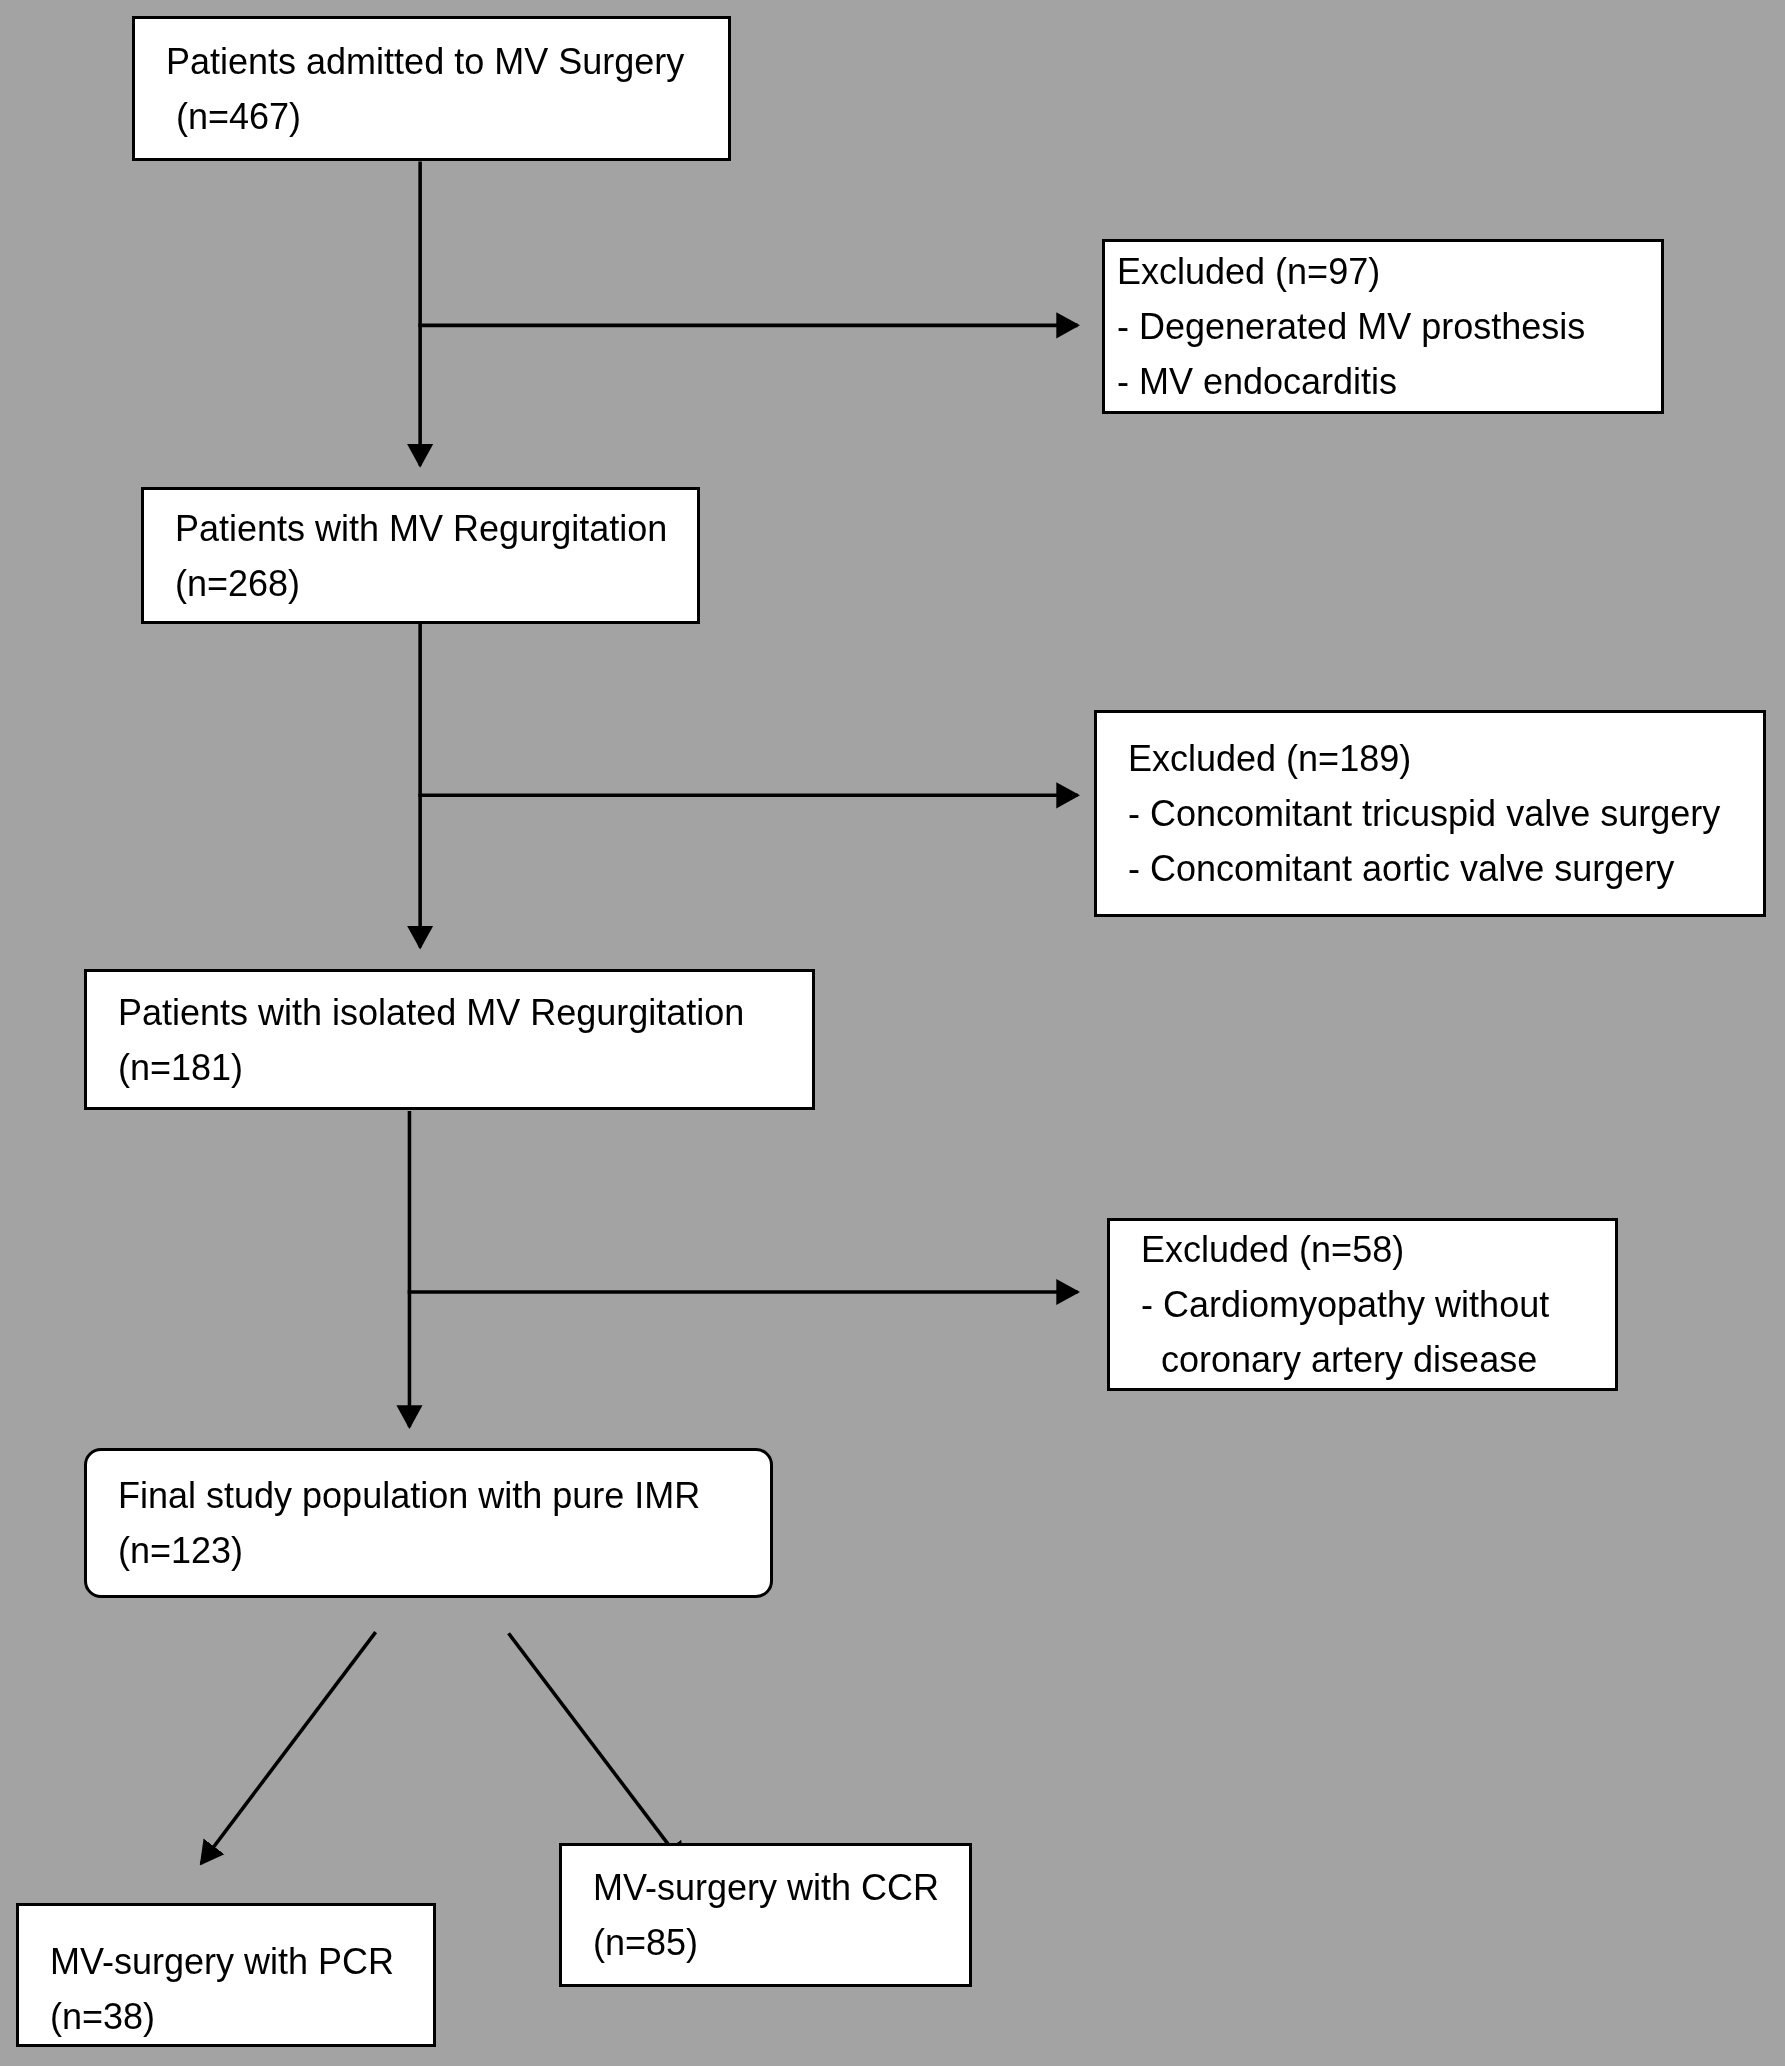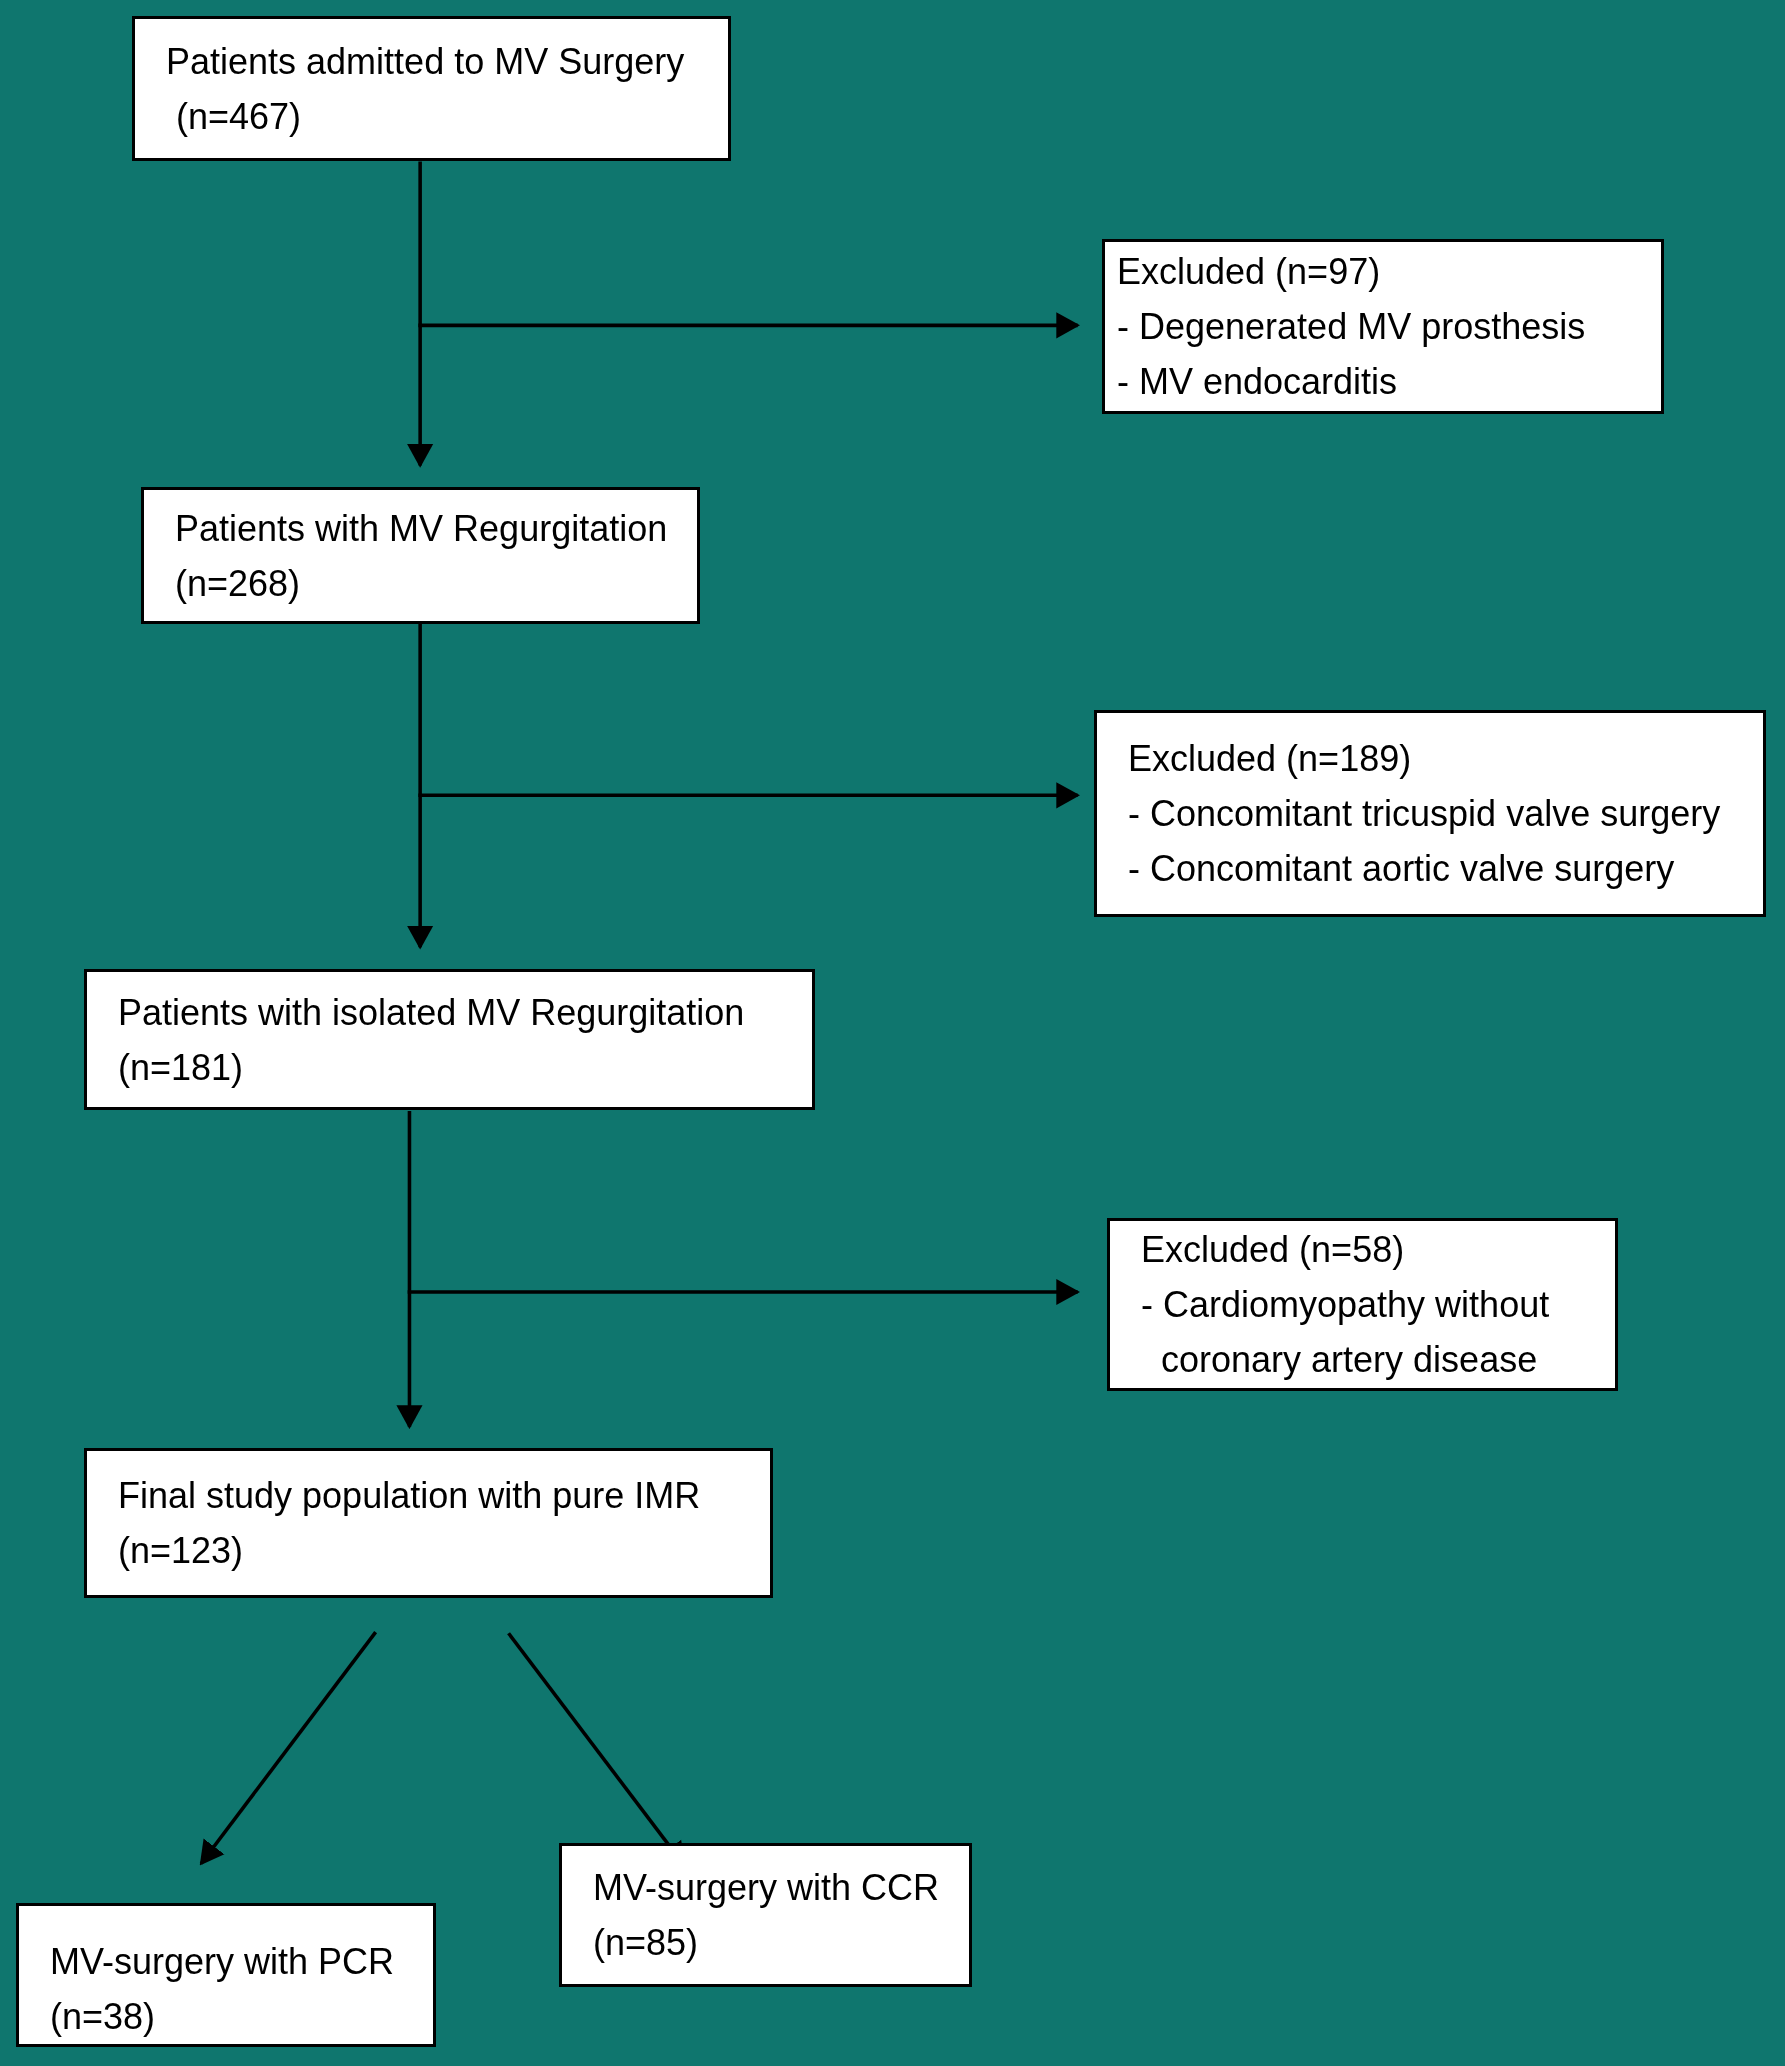--- a/index.html
+++ b/index.html
@@ -4,21 +4,21 @@
 <style>
   html, body {
     margin: 0;
     padding: 0;
     background: #ffffff;
   }
   .canvas {
     position: relative;
     width: 1785px;
     height: 2066px;
-    background: #0f766e;
+    background: #a3a3a3;
     font-family: "Liberation Sans", "DejaVu Sans", sans-serif;
     color: #000000;
   }
   .arrows {
     position: absolute;
     left: 0;
     top: 0;
     pointer-events: none;
   }
   .arrows line {
@@ -96,21 +96,21 @@
     <div class="line">Patients with isolated MV Regurgitation</div>
     <div class="line">(n=181)</div>
   </div>
 
   <div class="box" style="left:1107px; top:1218px; width:511px; height:173px;">
     <div class="line">Excluded (n=58)</div>
     <div class="line">- Cardiomyopathy without</div>
     <div class="line">  coronary artery disease</div>
   </div>
 
-  <div class="box" style="left:84px; top:1448px; width:689px; height:150px;">
+  <div class="box" style="left:84px; top:1448px; width:689px; height:150px;border-radius:17px;">
     <div class="line">Final study population with pure IMR</div>
     <div class="line">(n=123)</div>
   </div>
 
   <div class="box" style="left:16px; top:1903px; width:420px; height:144px;justify-content:flex-end;">
     <div class="line">MV-surgery with PCR</div>
     <div class="line">(n=38)</div>
   </div>
 
   <div class="box" style="left:559px; top:1843px; width:413px; height:144px;">

